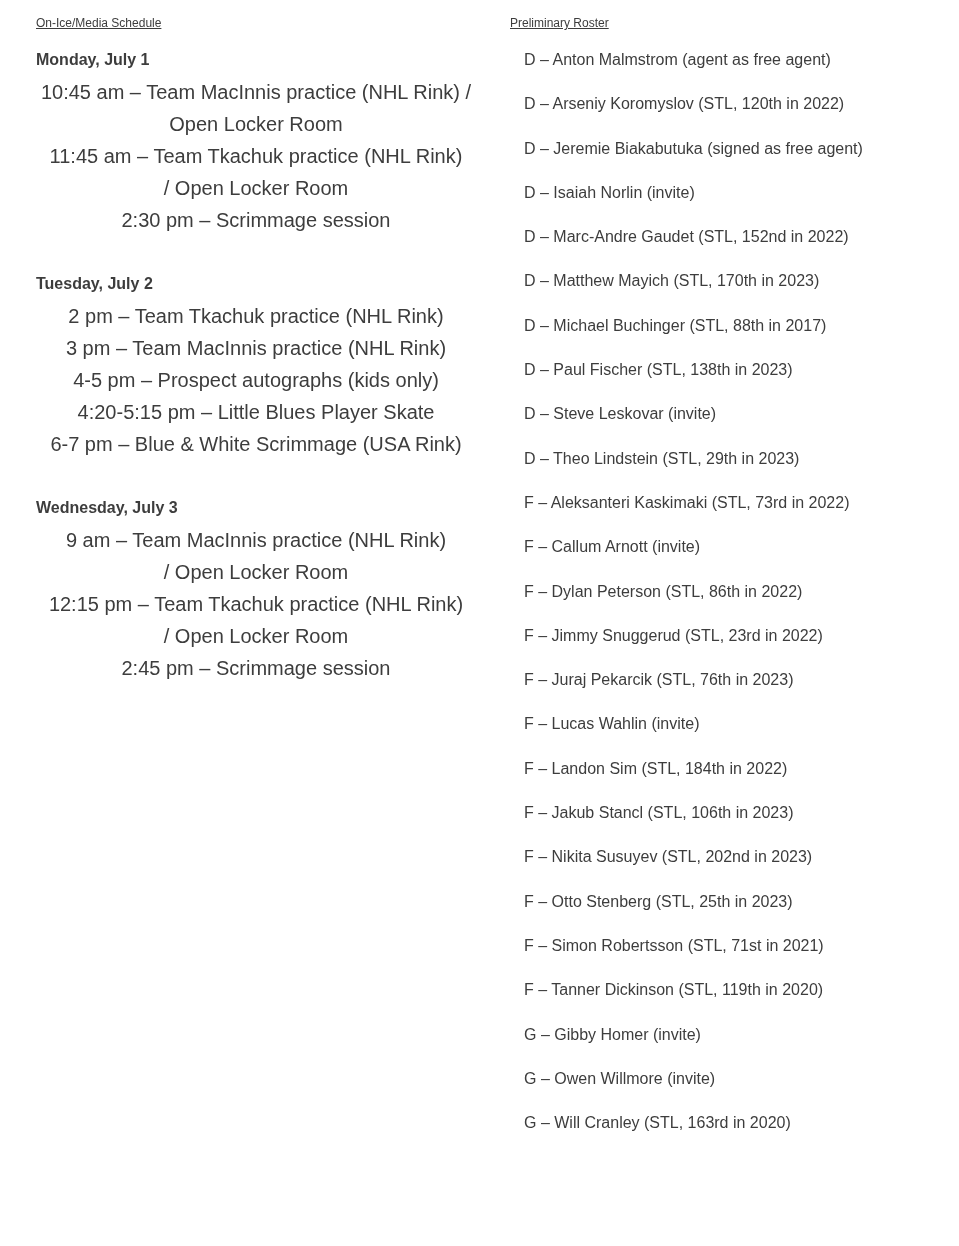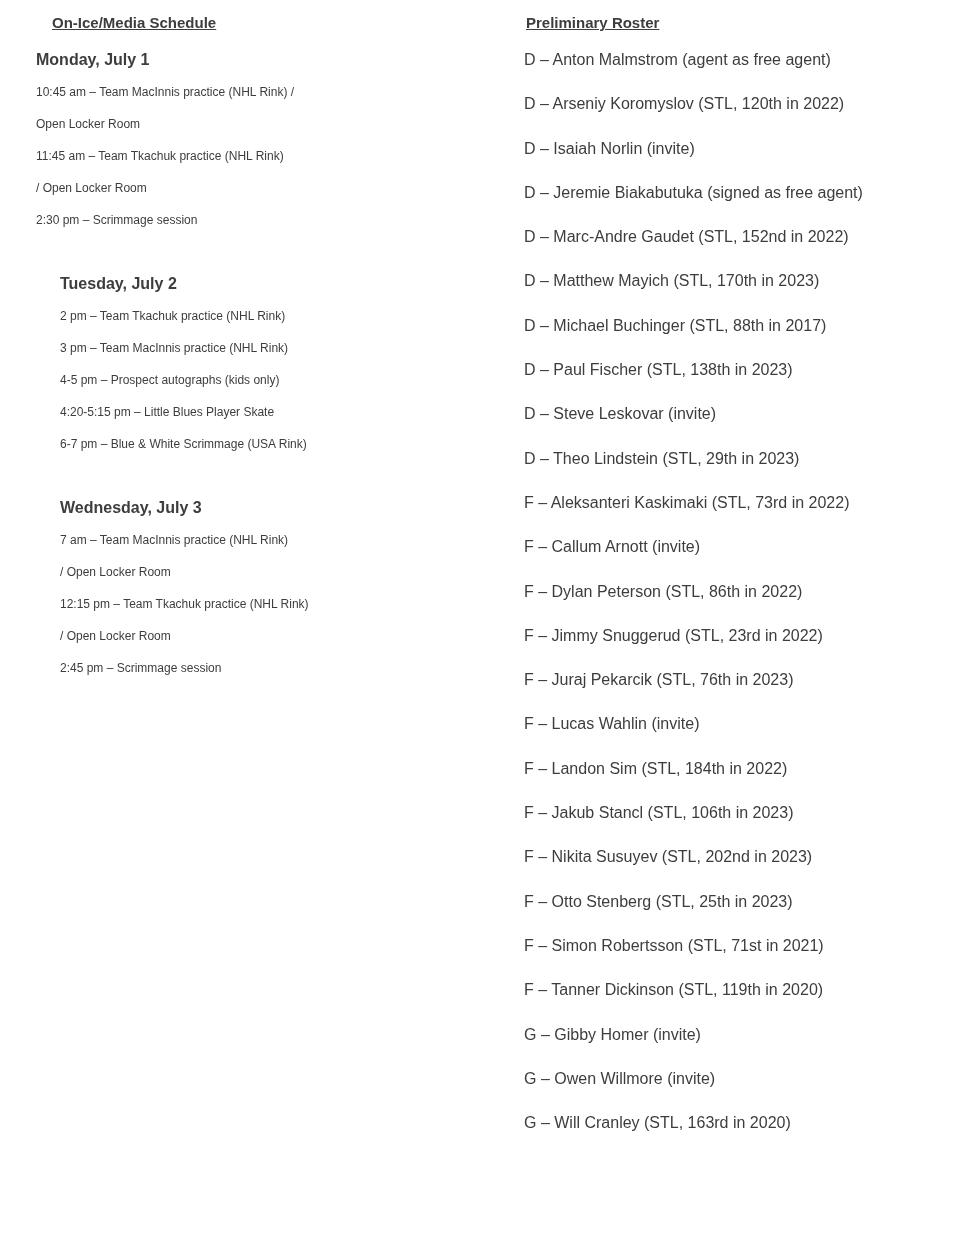--- a/index.html
+++ b/index.html
@@ -24,47 +24,46 @@
   .left-col {
     flex: 0 0 440px;
     width: 440px;
   }
   .right-col {
     margin-left: 34px;
     flex: 1 1 auto;
     min-width: 0;
   }
   .section-title {
-    font-size: 15px;
-    font-weight: bold;
+    font-size: 12px;
+    font-weight: normal;
     text-decoration: underline;
     line-height: 22px;
     white-space: nowrap;
-    margin-left: 16px;
   }
   .left-col .section-title {
     margin-bottom: 10px;
   }
   .right-col .section-title {
     margin-bottom: 4px;
   }
   .day-block + .day-block {
     margin-top: 32px;
-    margin-left: 24px;
   }
   .day-label {
     font-size: 16px;
     font-weight: bold;
     line-height: 32px;
     white-space: nowrap;
   }
   .schedule-lines .schedule-line {
-    font-size: 12px;
+    font-size: 20px;
     line-height: 32px;
     white-space: nowrap;
+    text-align: center;
   }
   .roster-list .roster-item {
     font-size: 16px;
     line-height: 44.3px;
     white-space: nowrap;
     padding-left: 14px;
   }
 </style>
 </head>
 <body>
@@ -103,21 +102,21 @@
           <div class="schedule-line">4:20-5:15 pm – Little Blues Player Skate</div>
 
           <div class="schedule-line">6-7 pm – Blue &amp; White Scrimmage (USA Rink)</div>
         </div>
     </div>
 
     <div class="day-block">
       <div class="day-label">Wednesday, July 3</div>
       <div class="schedule-lines">
 
-          <div class="schedule-line">7 am – Team MacInnis practice (NHL Rink)</div>
+          <div class="schedule-line">9 am – Team MacInnis practice (NHL Rink)</div>
 
           <div class="schedule-line">/ Open Locker Room</div>
 
           <div class="schedule-line">12:15 pm – Team Tkachuk practice (NHL Rink)</div>
 
           <div class="schedule-line">/ Open Locker Room</div>
 
           <div class="schedule-line">2:45 pm – Scrimmage session</div>
         </div>
     </div>
@@ -125,23 +124,23 @@
 
   <div class="right-col">
     <div class="section-title">Preliminary Roster</div>
 
     <div class="roster-list">
 
         <div class="roster-item">D – Anton Malmstrom (agent as free agent)</div>
 
         <div class="roster-item">D – Arseniy Koromyslov (STL, 120th in 2022)</div>
 
+        <div class="roster-item">D – Jeremie Biakabutuka (signed as free agent)</div>
+
         <div class="roster-item">D – Isaiah Norlin (invite)</div>
-
-        <div class="roster-item">D – Jeremie Biakabutuka (signed as free agent)</div>
 
         <div class="roster-item">D – Marc-Andre Gaudet (STL, 152nd in 2022)</div>
 
         <div class="roster-item">D – Matthew Mayich (STL, 170th in 2023)</div>
 
         <div class="roster-item">D – Michael Buchinger (STL, 88th in 2017)</div>
 
         <div class="roster-item">D – Paul Fischer (STL, 138th in 2023)</div>
 
 

